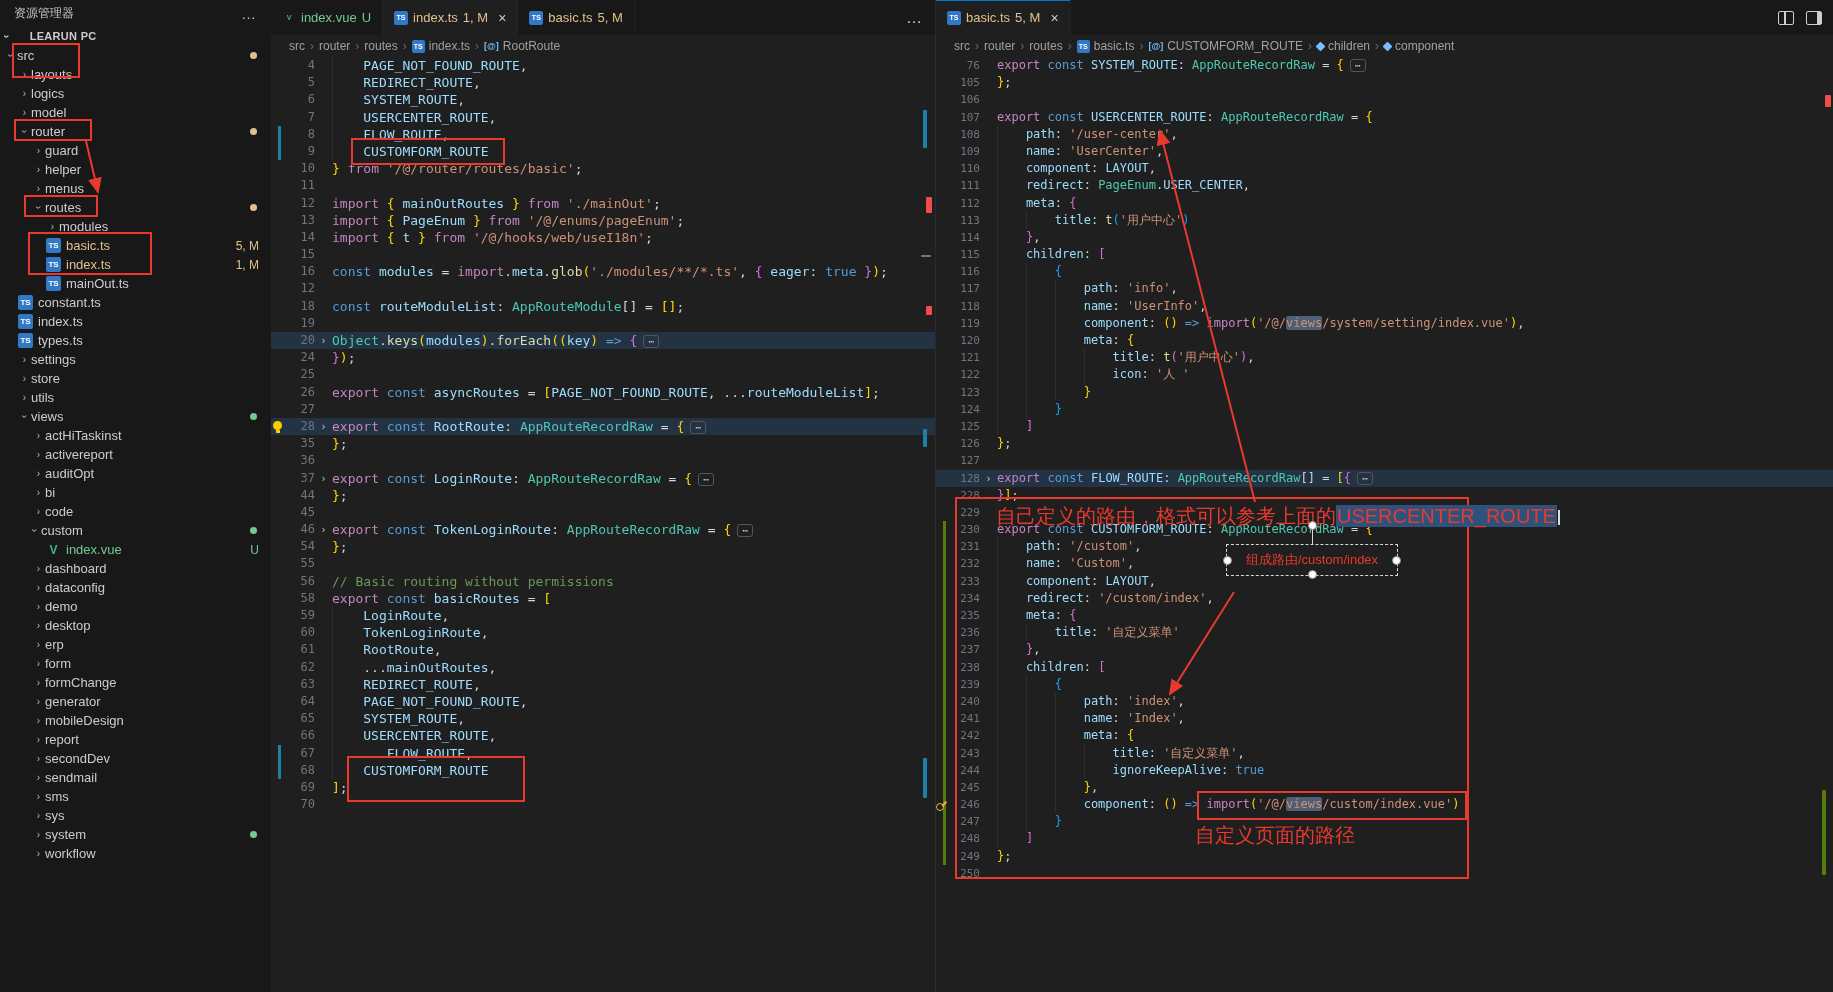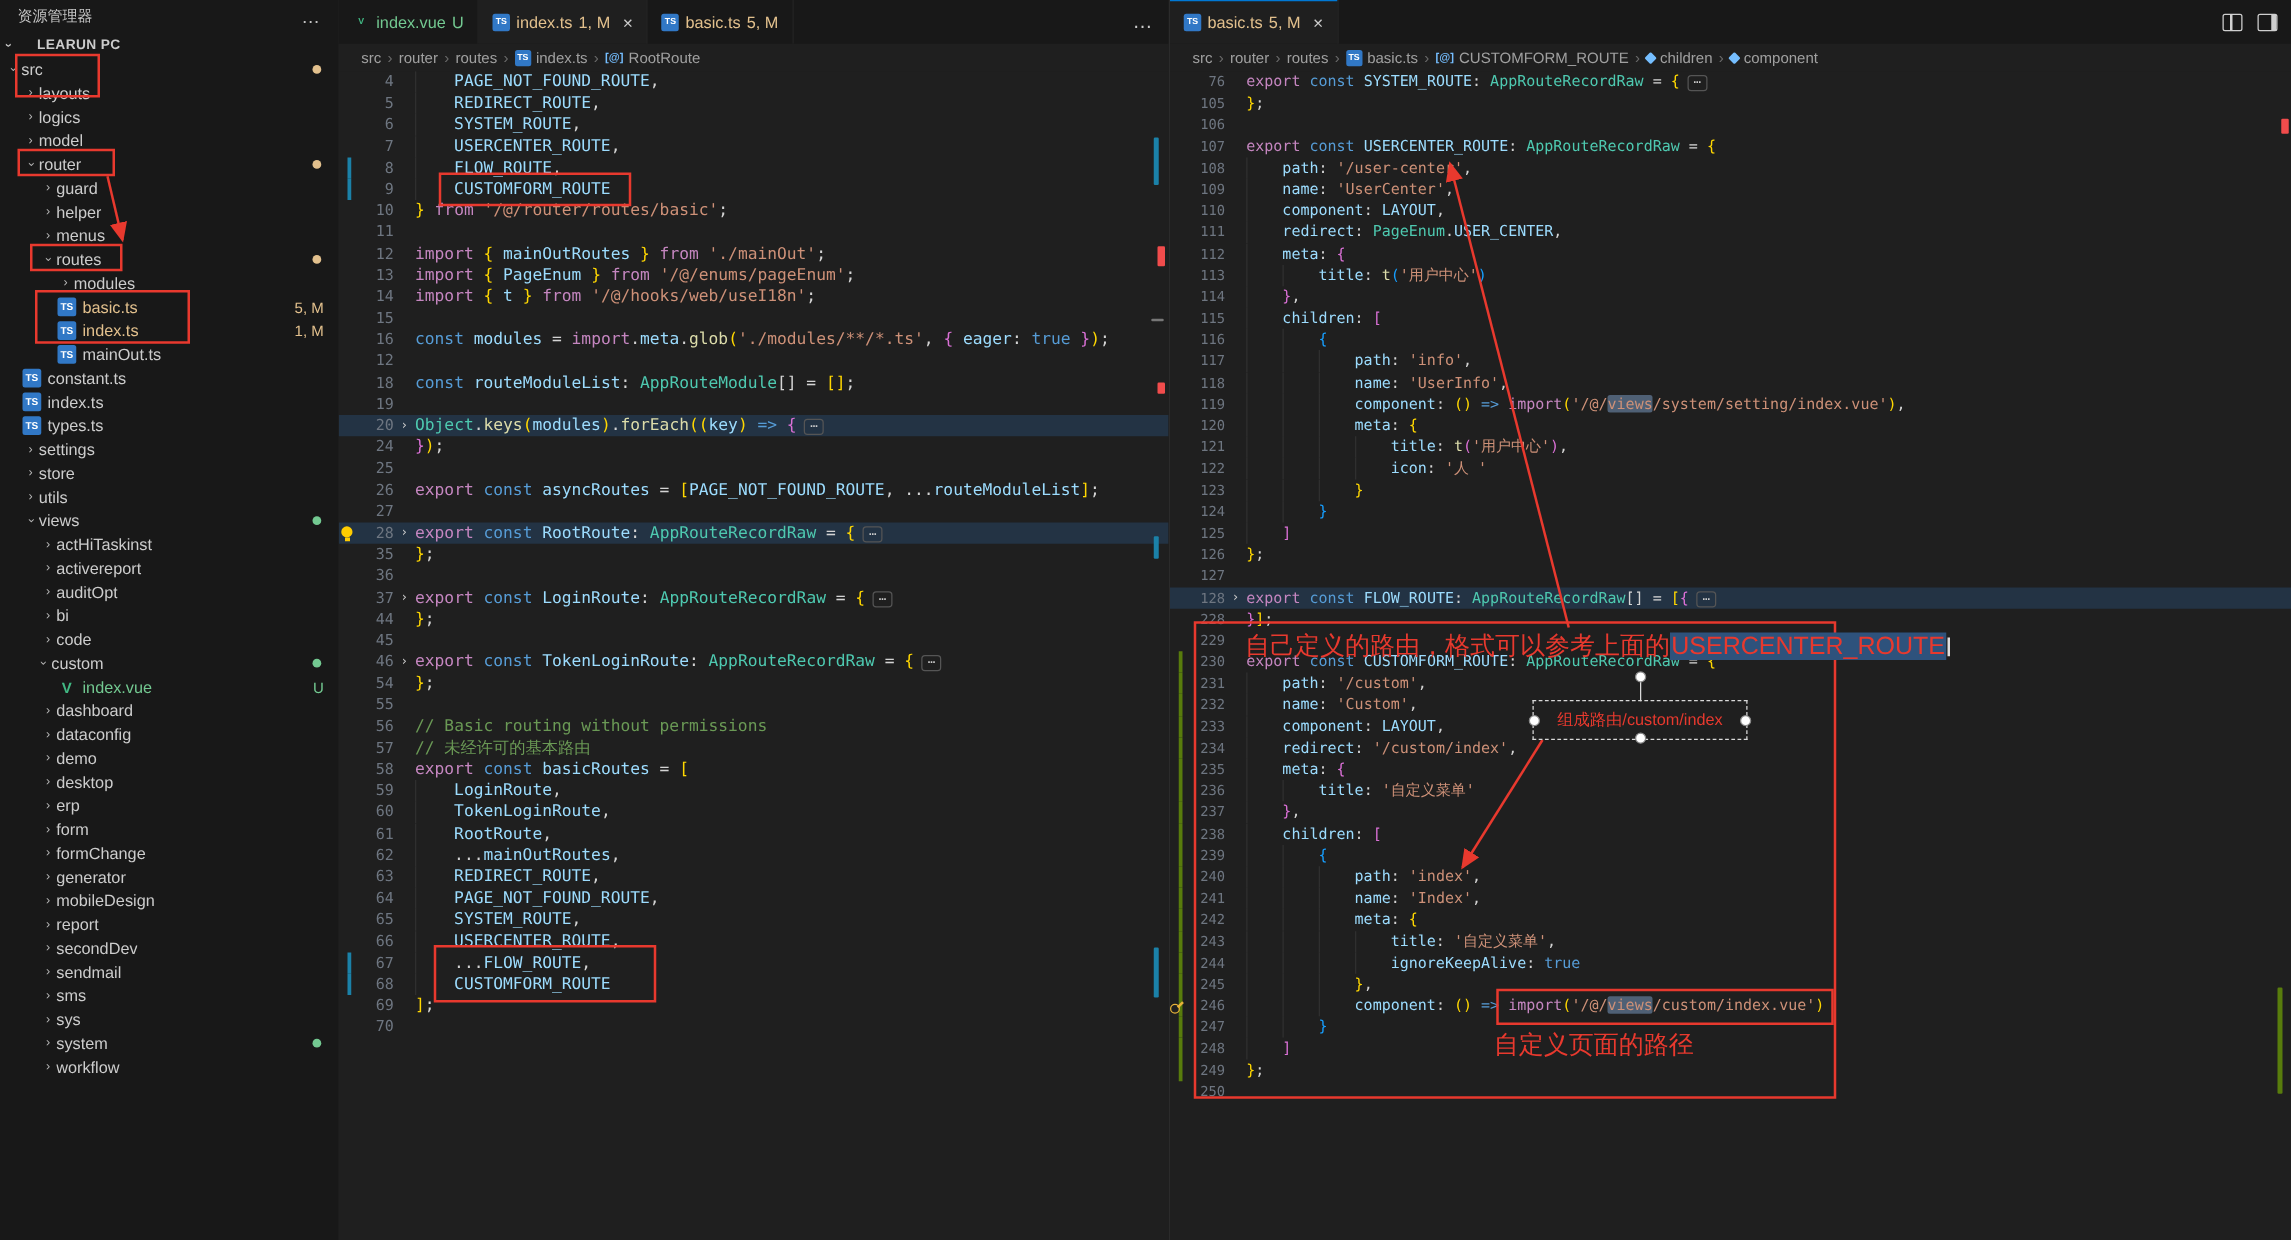--- a/index.html
+++ b/index.html
@@ -526,26 +526,20 @@
         <span class="codetext"></span>
       </div>
       <div class="crow">
         <span class="glyph"></span>
         <span class="lnum">56</span>
         <span class="chev"></span>
         <span class="codetext"><span class="tk-cm">// Basic routing without permissions</span></span>
       </div>
       <div class="crow">
         <span class="glyph"></span>
-        <span class="lnum">57</span>
-        <span class="chev"></span>
-        <span class="codetext"><span class="tk-cm">// 未经许可的基本路由</span></span>
-      </div>
-      <div class="crow">
-        <span class="glyph"></span>
         <span class="lnum">58</span>
         <span class="chev"></span>
         <span class="codetext"><span class="tk-kw">export </span><span class="tk-st">const </span><span class="tk-va">basicRoutes</span><span class="tk-pl"> = </span><span class="tk-b1">[</span></span>
       </div>
       <div class="crow">
         <span class="glyph"></span>
         <span class="lnum">59</span>
         <span class="chev"></span>
         <span class="codetext"><span class="indg">    </span><span class="tk-va">LoginRoute</span><span class="tk-pl">,</span></span>
       </div>
@@ -1033,21 +1027,21 @@
     <line x1="86" y1="141" x2="98" y2="192" marker-end="url(#ah)"></line>
     <line x1="1255" y1="502" x2="1160" y2="131" marker-end="url(#ah)"></line>
     <line x1="1234" y1="592" x2="1170" y2="694" marker-end="url(#ah)"></line>
   </g>
 </svg>
 
 <div class="anno-text" style="left:996px;top:503px">
   <span>自己定义的路由，格式可以参考上面的</span><span class="anno-hl">USERCENTER_ROUTE</span><span class="anno-caret"></span>
 </div>
 
-<div class="anno-dashedbox" style="left:1226px;top:560px;width:170px;height:30px">
+<div class="anno-dashedbox" style="left:1226px;top:544px;width:170px;height:30px">
   <span class="rot-stem"></span>
   <span class="handle h-rot"></span>
   <span class="handle h-l"></span>
   <span class="handle h-r"></span>
   <span class="handle h-b"></span>
   <span class="anno-compose">组成路由/custom/index</span>
 </div>
 
 <div class="anno-text" style="left:1195px;top:822px">自定义页面的路径</div>
 

